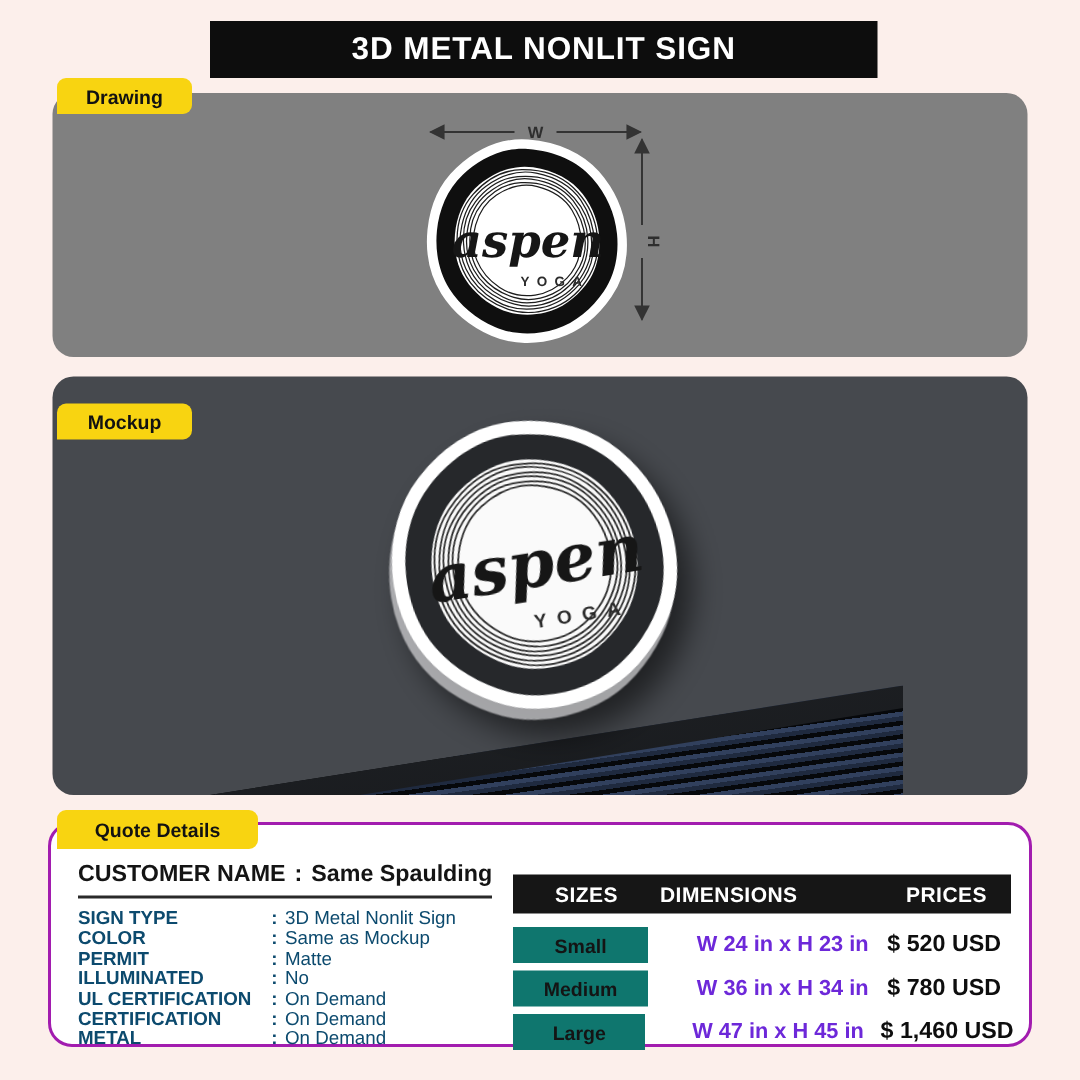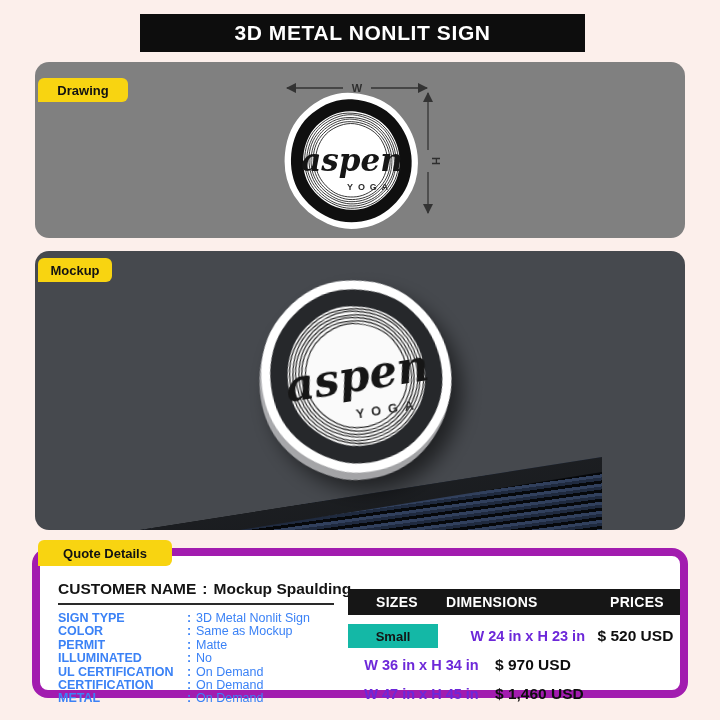--- a/index.html
+++ b/index.html
@@ -27,34 +27,34 @@
     display:flex; align-items:center; justify-content:center;
     border-radius:6px;
     z-index:3;
   }
 
   
   .drawing-panel {
     position:absolute; left:35px; top:62px; width:650px; height:176px;
     background:#808080; border-radius:14px;
   }
-  .drawing-tab { left:38px; top:78px; width:90px; height:24px; border-bottom-left-radius:0; }
+  .drawing-tab { left:38px; top:52px; width:90px; height:24px; border-bottom-left-radius:0; }
 
   .drawing-logo {
     position:absolute; left:248px; top:29px; width:138px; height:138px;
   }
   .dims-svg { position:absolute; inset:0; width:650px; height:176px; }
   .dim-label { font-size:11px; font-weight:700; fill:#2E2E2E; }
 
   
   .mockup-panel {
     position:absolute; left:35px; top:251px; width:650px; height:279px;
     background:#46494E; border-radius:14px; overflow:hidden;
   }
-  .mockup-tab { left:38px; top:258px; width:74px; height:24px; border-bottom-left-radius:0; }
+  .mockup-tab { left:38px; top:269px; width:90px; height:24px; border-bottom-left-radius:0; }
 
   .mockup-logo {
     position:absolute; left:224px; top:26px; width:196px; height:196px;
     transform:rotate(-9deg);
     filter: drop-shadow(-3px 7px 0 rgba(205,205,208,0.75))
             drop-shadow(8px 14px 10px rgba(0,0,0,0.55));
   }
 
   .storefront-slats {
     position:absolute; inset:0;
@@ -80,54 +80,54 @@
   }
   .logo-sub {
     font-family:"Liberation Sans", sans-serif;
     font-size:13px; letter-spacing:7px; font-weight:600;
     fill:#2B2B2B; text-anchor:middle;
   }
 
   
   .quote-panel {
     position:absolute; left:32px; top:548px; width:656px; height:150px;
-    background:#FFFFFF; border:8px solid #a21caf; border-radius:16px;
+    background:#FFFFFF; border:2px solid #a21caf; border-radius:16px;
   }
   .quote-tab { left:38px; top:540px; width:134px; height:26px; border-bottom-left-radius:0; }
 
   .customer-row {
     position:absolute; left:18px; top:24px; width:276px;
     border-bottom:2px solid #2A2A2A; padding-bottom:5px;
     font-size:15.5px; color:#141414;
     display:flex; align-items:baseline; gap:6px; white-space:nowrap;
   }
   .customer-label { font-weight:800; }
   .customer-colon { font-weight:800; }
   .customer-name  { font-weight:700; }
 
   .fields { position:absolute; left:18px; top:56px; width:280px; }
-  .field-row { display:flex; font-size:12.5px; line-height:13.4px; color:#3b82f6; white-space:nowrap; }
+  .field-row { display:flex; font-size:12.5px; line-height:13.4px; color:#0c4a6e; white-space:nowrap; }
   .field-label { width:124px; font-weight:800; }
   .field-colon { width:14px; font-weight:800; text-align:center; }
   .field-value { font-weight:400; }
 
   
   .pricing { position:absolute; left:308px; top:33px; width:332px; }
   .pricing-header {
     background:#161616; color:#FFFFFF; height:26px;
     display:flex; align-items:center;
     font-size:14px; font-weight:800; letter-spacing:0.3px;
     margin-bottom:9px;
   }
   .col-size { width:98px; text-align:center; }
   .col-dim  { width:148px; text-align:left; }
   .col-price{ width:86px;  text-align:center; }
   .pricing-row { display:flex; align-items:center; height:24px; margin-bottom:5px; }
   .size-chip {
-    width:95px; height:24px; background:#14b8a6;
+    width:95px; height:24px; background:#0f766e;
     display:flex; align-items:center; justify-content:center;
     font-size:13px; font-weight:800; color:#141414;
     margin-right:20px;
   }
   .dim-cell { width:147px; text-align:center; font-size:14.5px; font-weight:600; color:#6d28d9; white-space:nowrap; }
   .price-cell { width:87px; text-align:left; font-size:15.5px; font-weight:800; color:#0E0E0E; white-space:nowrap; }
 </style>
 </head>
 <body>
 
@@ -196,21 +196,21 @@
     </g>
   </svg>
 </div>
 
 <div class="tab quote-tab">Quote Details</div>
 <div class="quote-panel">
 
   <div class="customer-row">
     <span class="customer-label">CUSTOMER NAME</span>
     <span class="customer-colon">:</span>
-    <span class="customer-name">Mockup Spaulding</span>
+    <span class="customer-name">Same Spaulding</span>
   </div>
 
   <div class="fields">
     <div class="field-row">
       <span class="field-label">SIGN TYPE</span>
       <span class="field-colon">:</span>
       <span class="field-value">3D Metal Nonlit Sign</span>
     </div>
     <div class="field-row">
       <span class="field-label">COLOR</span>
@@ -249,22 +249,24 @@
       <span class="col-size">SIZES</span>
       <span class="col-dim">DIMENSIONS</span>
       <span class="col-price">PRICES</span>
     </div>
     <div class="pricing-row">
       <span class="size-chip">Small</span>
       <span class="dim-cell">W 24 in x H 23 in</span>
       <span class="price-cell">$ 520 USD</span>
     </div>
     <div class="pricing-row">
+      <span class="size-chip">Medium</span>
       <span class="dim-cell">W 36 in x H 34 in</span>
-      <span class="price-cell">$ 970 USD</span>
+      <span class="price-cell">$ 780 USD</span>
     </div>
     <div class="pricing-row">
+      <span class="size-chip">Large</span>
       <span class="dim-cell">W 47 in x H 45 in</span>
       <span class="price-cell">$ 1,460 USD</span>
     </div>
   </div>
 
 </div>
 
 </body></html>

